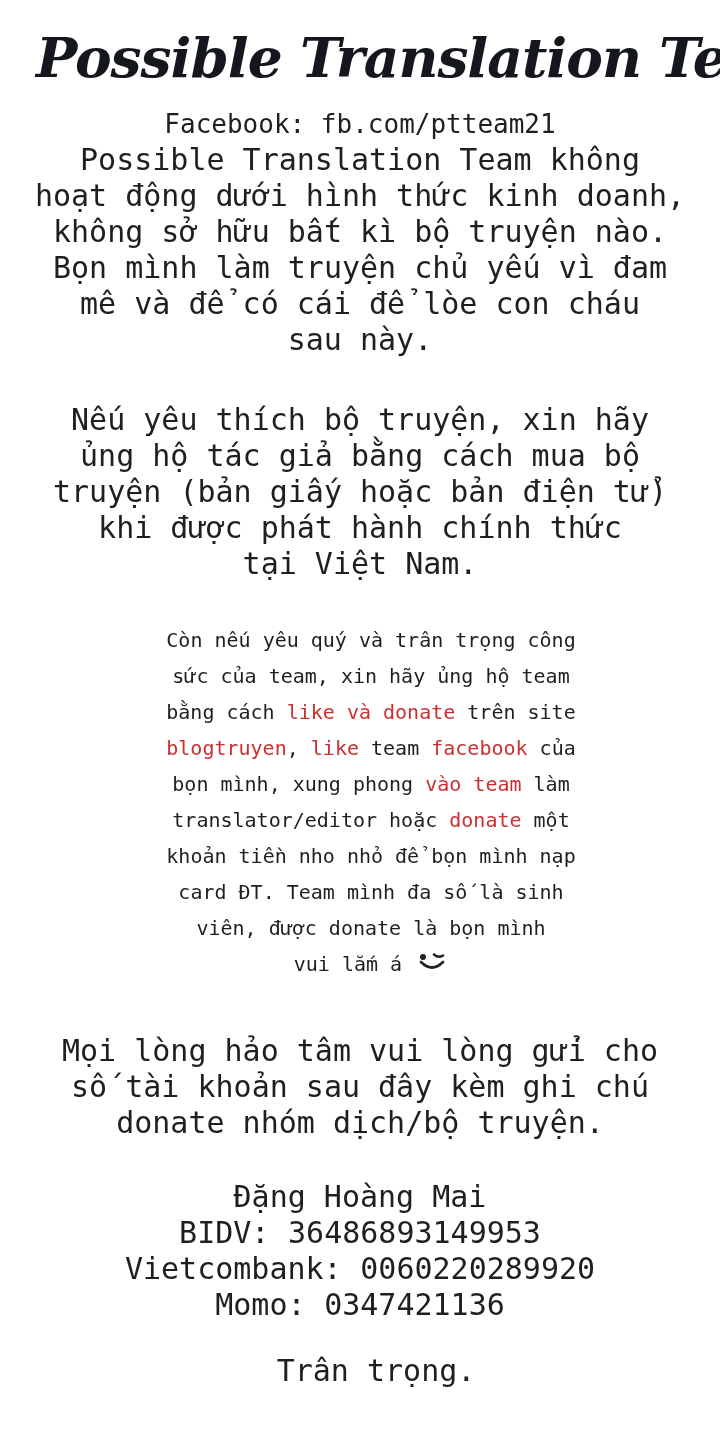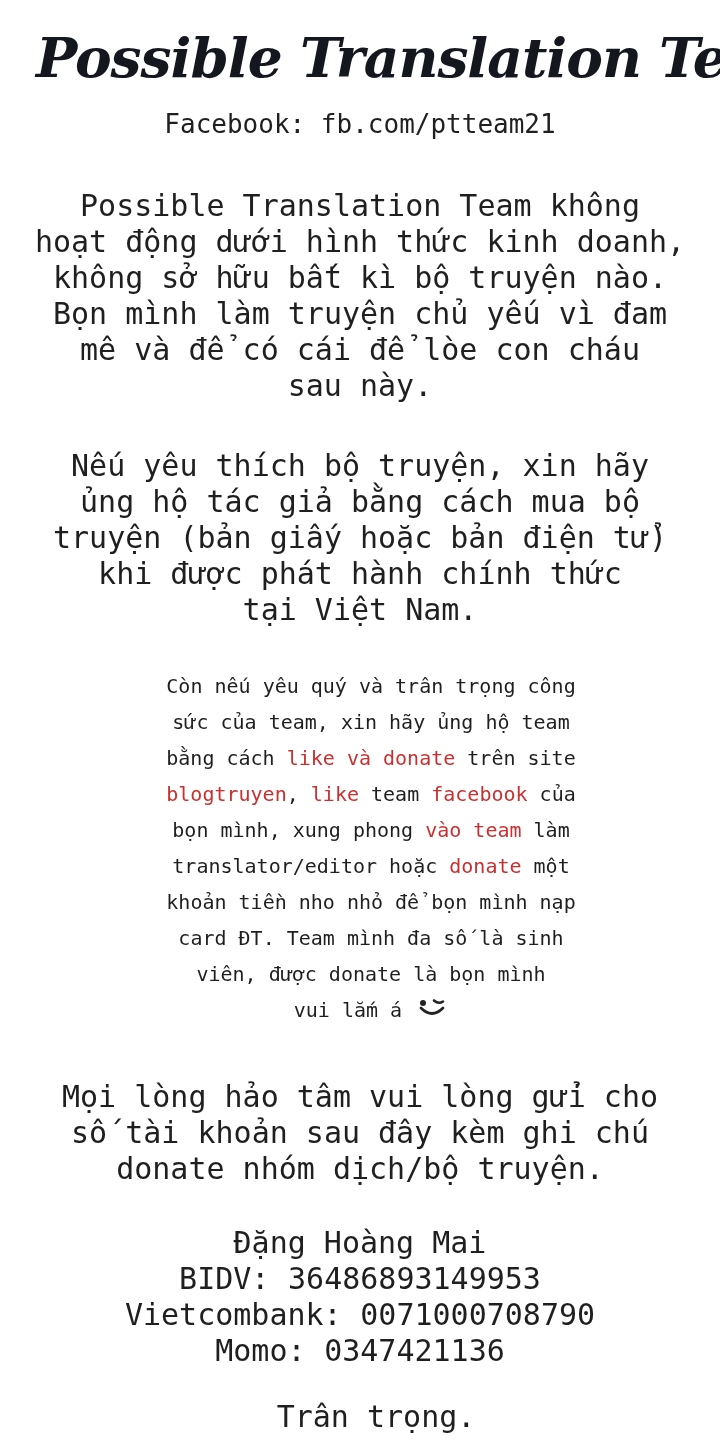--- a/index.html
+++ b/index.html
@@ -35,21 +35,21 @@
   .fb-line {
     margin-top: 8px;
     font-size: 26px;
     line-height: 36px;
   }
   .para {
     font-size: 30px;
     line-height: 36px;
     white-space: pre-line; 
   }
-  .para.lines-1 { margin-top: 46px; }
+  .para.lines-1 { }
   .para.lines-2 { margin-top: 44px; }
   .para.lines-3 { margin-top: 40px; }
   .para.lines-4 { margin-top: 48px; }
   .seg-para {
     font-size: 20px;
     line-height: 36px;
     white-space: normal;
     margin-left: 22px;
   }
   .seg-para > div { line-height: 36px; }
@@ -114,21 +114,21 @@
   <div class="para lines-4">Mọi lòng hảo tâm vui lòng gửi cho
 số tài khoản sau đây kèm ghi chú
 donate nhóm dịch/bộ truyện.</div>
 
   <div class="bank">
     <div>Đặng Hoàng Mai</div>
     <div>
       <span class="acc-label">BIDV:</span><span>36486893149953</span>
     </div>
     <div>
-      <span class="acc-label">Vietcombank:</span><span>0071000708790</span>
+      <span class="acc-label">Vietcombank:</span><span>0060220289920</span>
     </div>
     <div>
       <span class="acc-label">Momo:</span><span>0347421136</span>
     </div>
   </div>
 
   <div class="closing">Trân trọng.</div>
 
 </div>
 

